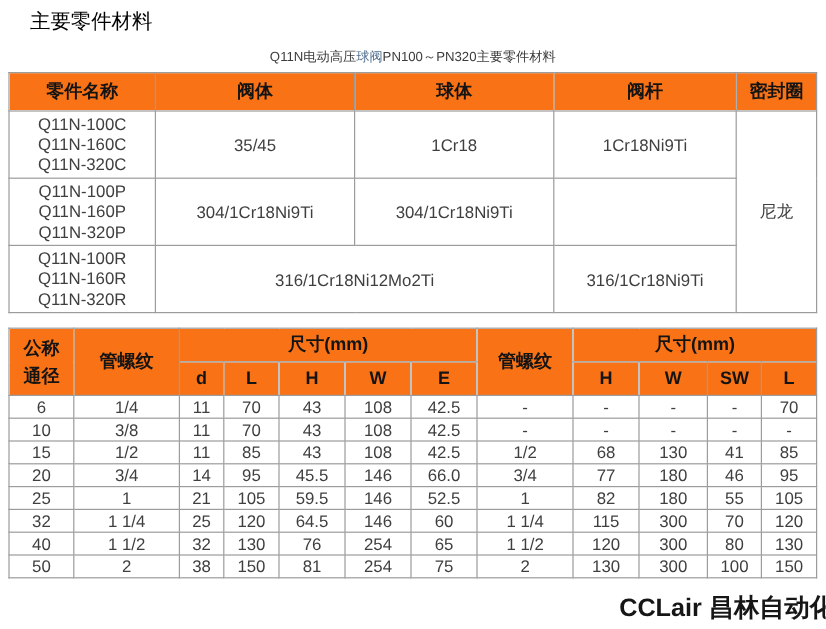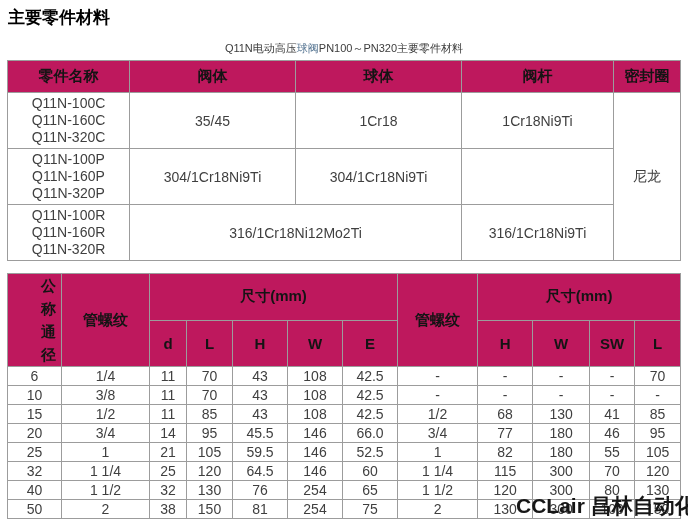--- a/index.html
+++ b/index.html
@@ -3,48 +3,48 @@
 <meta charset="utf-8">
 <style>
   html,body{margin:0;padding:0;}
   body{
     width:688px;height:524px;position:relative;overflow:hidden;
     background:#ffffff;color:#3f3f3f;
     font-family:"Liberation Sans","DejaVu Sans",sans-serif;
   }
   .page{padding:5px 7px 0 7px;position:relative;}
   .section-title{
-    font-size:17px;font-weight:bold;color:#000;
-    margin:2px 0 12px 1px;line-height:21px;
+    font-size:17px;font-weight:normal;color:#000;
+    margin:2px 0 12px 18px;line-height:21px;
   }
   .caption{
     text-align:center;font-size:11px;color:#3c3c3c;
     margin:0 0 3px 0;line-height:17px;
   }
   .caption a{color:#51718f;text-decoration:none;cursor:pointer;}
   table{
     border-collapse:collapse;table-layout:fixed;width:673px;
     border:1px solid #7f7f7f;
   }
   th,td{
     border:1px solid #9c9c9c;text-align:center;vertical-align:middle;
     overflow:hidden;
   }
   th{
-    background:#be185d;color:#141414;font-weight:bold;font-size:15px;
+    background:#f97316;color:#141414;font-weight:bold;font-size:15px;
   }
   
   .t1 th{height:29px;}
   .t1 td{font-size:14px;padding:2px 0;}
   .t1 .model-lines div{line-height:17px;}
   .t1 tbody tr{height:53px;}
   
   .t2 th{height:25px;font-size:15px;}
   .t2 th.dia{line-height:23px;padding:0;}
-  .t2 th.dia span{display:block;margin-left:28px;}
+  .t2 th.dia span{display:block;}
   .t2 td{font-size:14px;height:18px;padding:0;line-height:18px;}
   .section-2{margin-top:12px;}
   .watermark{
     position:absolute;left:516px;top:492px;
     font-size:21px;font-weight:bold;color:#161616;
     white-space:nowrap;letter-spacing:0px;z-index:5;
   }
 </style>
 </head>
 <body>

